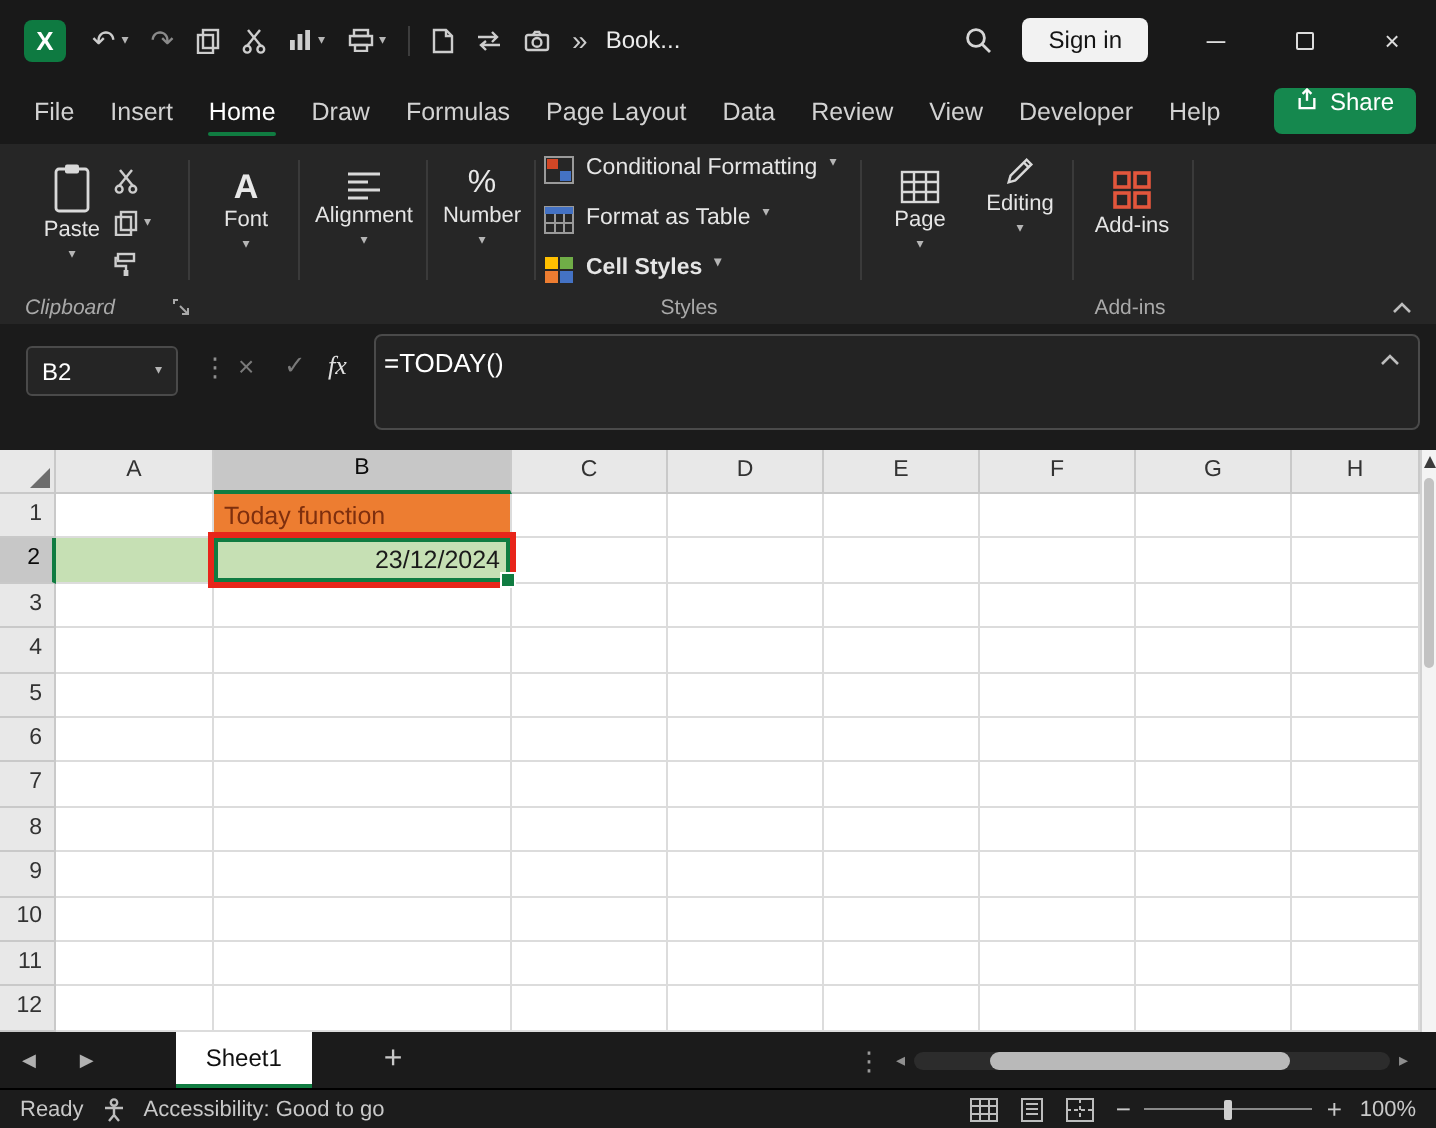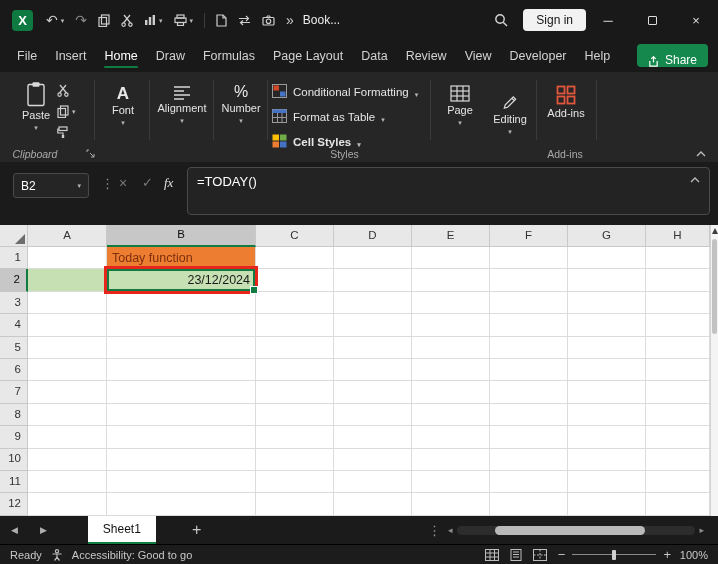--- a/index.html
+++ b/index.html
@@ -11,54 +11,54 @@
 .titlebar{position:absolute;top:0;left:0;width:100%;height:40px;background:#191919;display:flex;align-items:center;}
 .excel-logo{width:21px;height:21px;margin-left:12px;background:#0E7A41;border-radius:4px;color:#fff;font-size:13px;font-weight:bold;display:flex;align-items:center;justify-content:center;flex:none;}
 .qat{display:flex;align-items:center;margin-left:13px;gap:11px;color:#cdcdcd;font-size:14px;}
 .qat-item{display:flex;align-items:center;gap:3px;line-height:1;}
 .caret{font-size:7px;color:#b5b5b5;line-height:1;}
 .qat-sep{width:1px;height:15px;background:#3d3d3d;}
 .dim{color:#8a8a8a;}
 .doc-title{margin-left:9px;font-size:12px;color:#ececec;white-space:nowrap;}
 .title-right{margin-left:auto;display:flex;align-items:center;height:100%;}
 .search-btn{margin-right:15px;display:flex;align-items:center;}
-.signin-btn{background:#f2f2f2;color:#141414;font-size:12px;padding:4px 13px;border-radius:4px;border:none;font-family:inherit;}
+.signin-btn{background:#f2f2f2;color:#141414;font-size:12px;padding:4px 13px;border-radius:4px;border:none;font-family:inherit;margin-right:12px;}
 .win-btn{width:44px;height:40px;display:flex;align-items:center;justify-content:center;color:#dcdcdc;font-size:13px;}
 .maxi-box{width:9px;height:9px;border:1px solid #dcdcdc;border-radius:1px;}
 
 
 .menubar{position:absolute;top:40px;left:0;width:100%;height:32px;background:#191919;display:flex;align-items:center;padding-left:8px;}
 .menu-tabs{display:flex;height:100%;align-items:stretch;}
 .menu-item{padding:0 9px;font-size:12.5px;color:#d2d2d2;display:flex;align-items:center;position:relative;cursor:default;white-space:nowrap;}
 .menu-item.active{color:#fff;}
 .menu-item.active::after{content:"";position:absolute;left:9px;right:9px;bottom:4px;height:2px;background:var(--accent);border-radius:1px;}
-.share-btn{position:absolute;right:10px;top:4px;height:23px;display:flex;align-items:flex-end;gap:6px;background:var(--share);color:#fff;font-size:12px;padding:0 11px;border-radius:4px;border:none;font-family:inherit;}
+.share-btn{position:absolute;right:10px;top:4px;height:23px;display:flex;align-items:flex-start;gap:6px;background:var(--share);color:#fff;font-size:12px;padding:0 11px;border-radius:4px;border:none;font-family:inherit;}
 
 
 .ribbon{position:absolute;top:72px;left:0;width:100%;height:90px;background:#262626;}
 .rib-sep{position:absolute;top:8px;height:60px;width:1px;background:#3a3a3a;}
 .big-btn{position:absolute;display:flex;flex-direction:column;align-items:center;gap:3px;color:#e5e5e5;font-size:11px;line-height:1;text-align:center;}
 .small-col{position:absolute;left:57px;top:12px;display:flex;flex-direction:column;gap:8px;}
 .small-item{display:flex;align-items:center;gap:3px;}
-.styles-row{position:absolute;left:272px;height:20px;display:flex;align-items:flex-end;gap:6px;color:#e5e5e5;font-size:11.5px;white-space:nowrap;}
+.styles-row{position:absolute;left:272px;height:20px;display:flex;align-items:flex-start;gap:6px;color:#e5e5e5;font-size:11.5px;white-space:nowrap;}
 .group-label{position:absolute;bottom:2px;font-size:10.5px;color:#a9a9a9;text-align:center;}
 .launcher{position:absolute;bottom:4px;display:flex;}
 .collapse-btn{position:absolute;right:12px;bottom:5px;display:flex;}
 .font-a{font-size:17px;font-weight:bold;color:#e8e8e8;line-height:1;}
 .pct{font-size:16px;color:#e8e8e8;line-height:1;}
 
 
 .formula-row{position:absolute;top:162px;left:0;width:100%;height:63px;background:#1b1b1b;}
 .name-box{position:absolute;left:13px;top:11px;width:76px;height:25px;background:#252525;border:1px solid #4a4a4a;border-radius:3px;display:flex;align-items:center;padding:0 7px;font-size:12px;color:#fff;}
 .nb-caret{margin-left:auto;}
 .fb-dots{position:absolute;left:101px;top:14px;color:#8f8f8f;font-size:13px;}
 .fb-cancel{position:absolute;left:119px;top:13px;color:#7a7a7a;font-size:14px;}
 .fb-check{position:absolute;left:142px;top:13px;color:#7a7a7a;font-size:13px;}
 .fb-fx{position:absolute;left:164px;top:13px;color:#e0e0e0;font-size:13px;font-style:italic;font-family:"Liberation Serif",serif;}
-.formula-input{position:absolute;left:187px;top:5px;width:523px;height:48px;background:#232323;border:1px solid #4a4a4a;border-radius:4px;padding:6px 9px;font-size:13px;color:#fff;}
+.formula-input{position:absolute;left:187px;top:5px;width:523px;height:48px;background:#232323;border:1px solid #4a4a4a;border-radius:4px;padding:6px 4px;font-size:13px;color:#fff;}
 .fi-chevron{position:absolute;right:9px;top:9px;display:flex;}
 
 
 .grid-wrap{position:absolute;top:225px;left:0;width:710px;height:291px;background:#fff;overflow:hidden;}
 .grid{display:grid;grid-template-rows:22px repeat(12,22.4px);width:710px;}
 .hcell{background:#E8E8E8;border-right:1px solid #C9C9C9;border-bottom:1px solid #C9C9C9;font-size:11.5px;color:#333;display:flex;align-items:center;justify-content:center;line-height:1;}
 .row-header{justify-content:flex-end;padding-right:6px;}
 .hl-col{background:#C7C7C7;border-bottom:2px solid var(--accent);color:#0b0b0b;}
 .hl-row{background:#C7C7C7;border-right:2px solid var(--accent);color:#0b0b0b;}
 .select-all{position:relative;}
@@ -340,21 +340,21 @@
             <line x1="1" y1="6" x2="19" y2="6"></line>
             <line x1="1" y1="11" x2="19" y2="11"></line>
             <line x1="7" y1="1" x2="7" y2="16"></line>
             <line x1="13" y1="1" x2="13" y2="16"></line>
           </svg>
         </span>
       <span>Page</span>
       <span class="caret">▾</span>
     </div>
 
-    <div class="big-btn" style="left:486px;top:22px;width:48px;text-align:center;">
+    <div class="big-btn" style="left:486px;top:5px;width:48px;text-align:center;">
       <span>
           <svg width="18" height="17" viewBox="0 0 18 18" fill="none" stroke="#d9d9d9" stroke-width="1.3">
             <path d="M3 15 L4 11.5 L12.5 3 L15 5.5 L6.5 14 Z"></path>
             <line x1="11" y1="4.5" x2="13.5" y2="7"></line>
           </svg>
         </span>
       <span>Editing</span>
       <span class="caret">▾</span>
     </div>
     <div class="rib-sep" style="left:536px;"></div>

